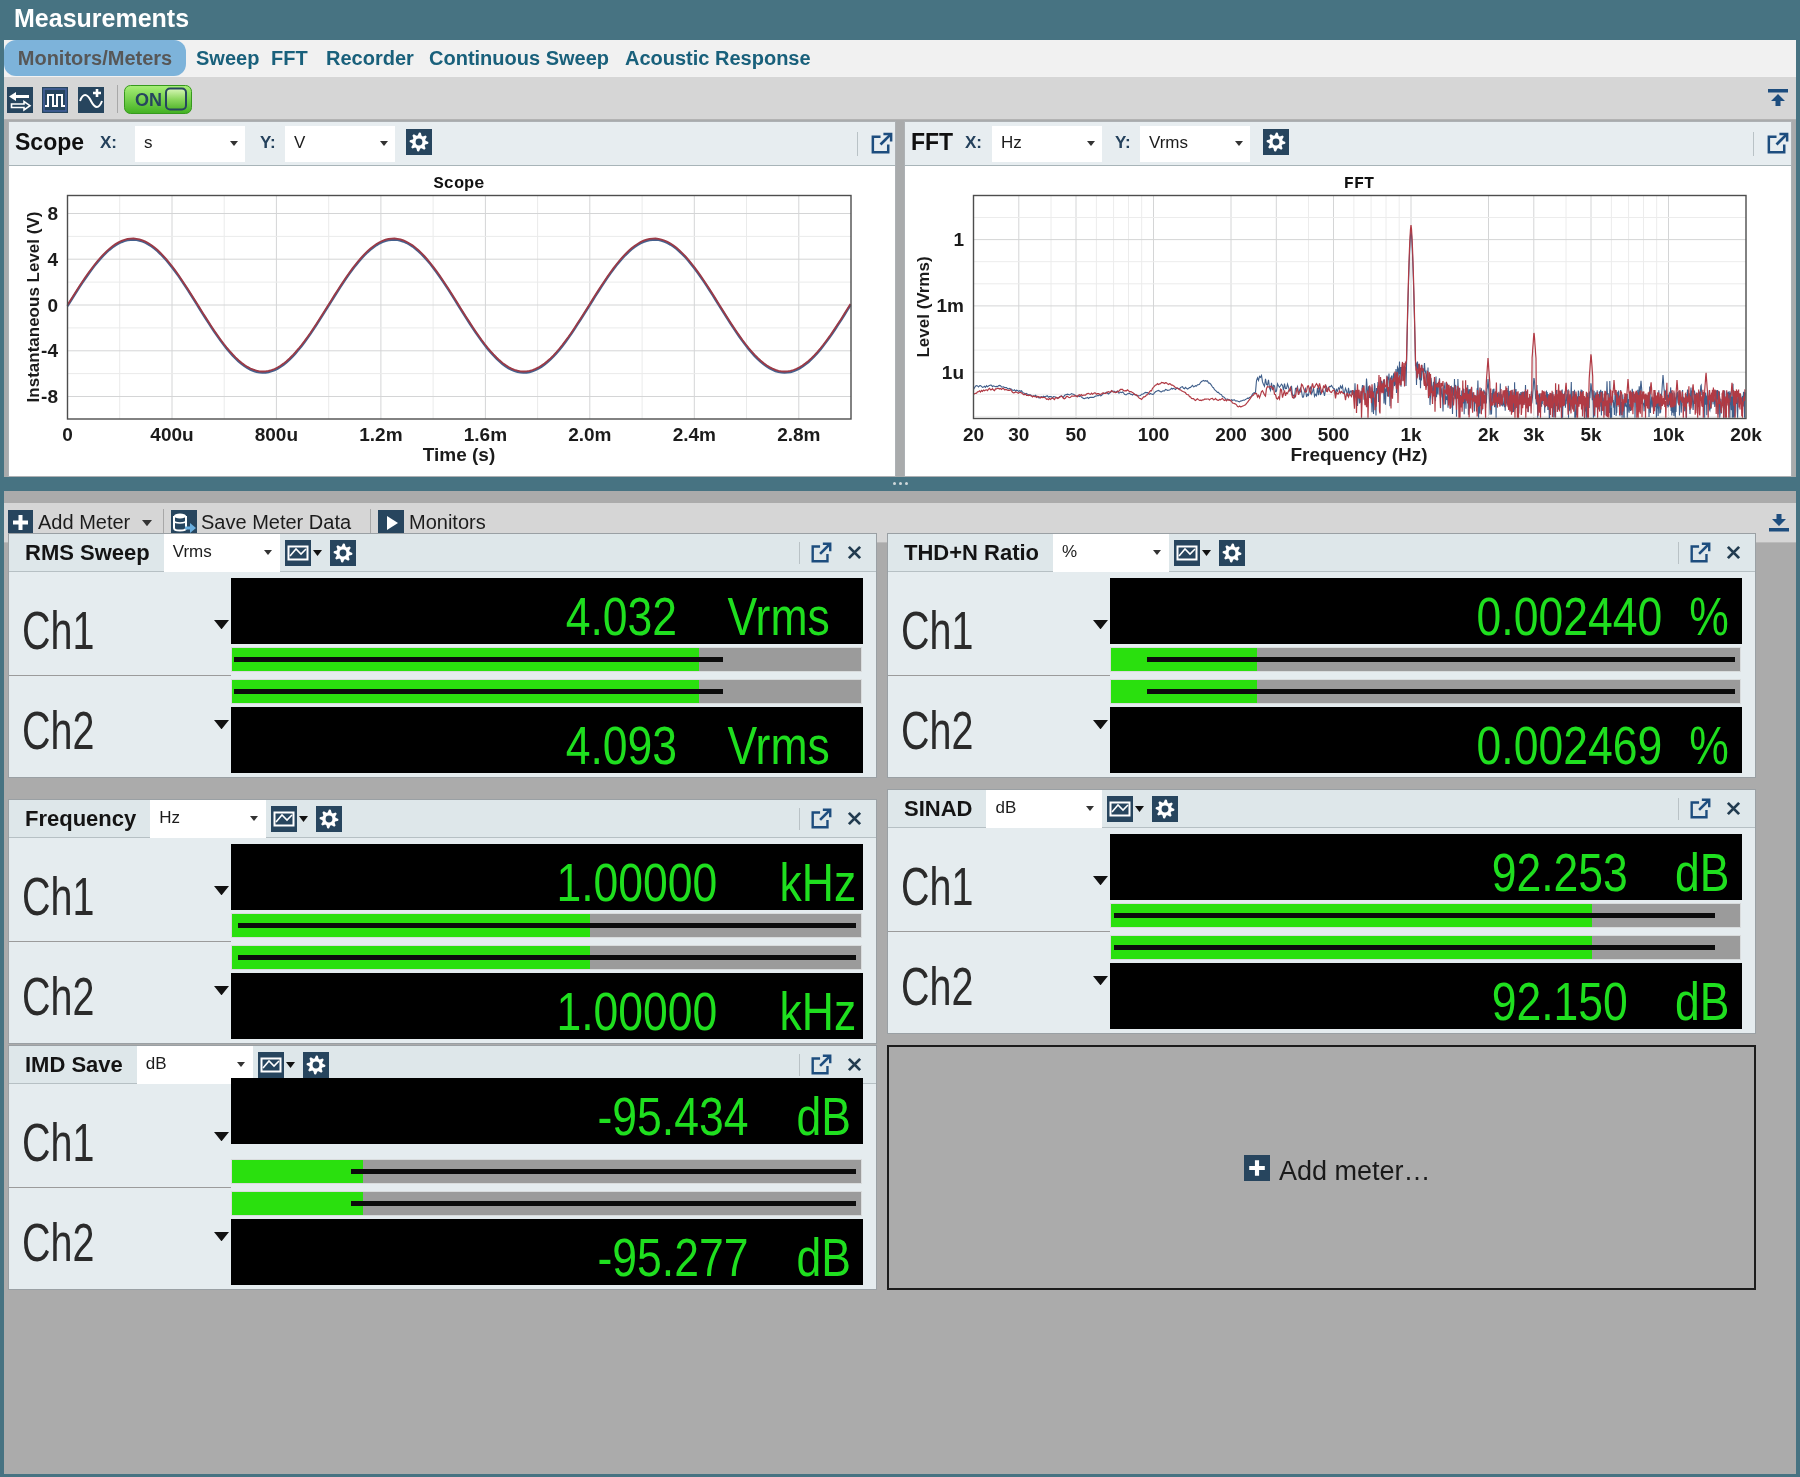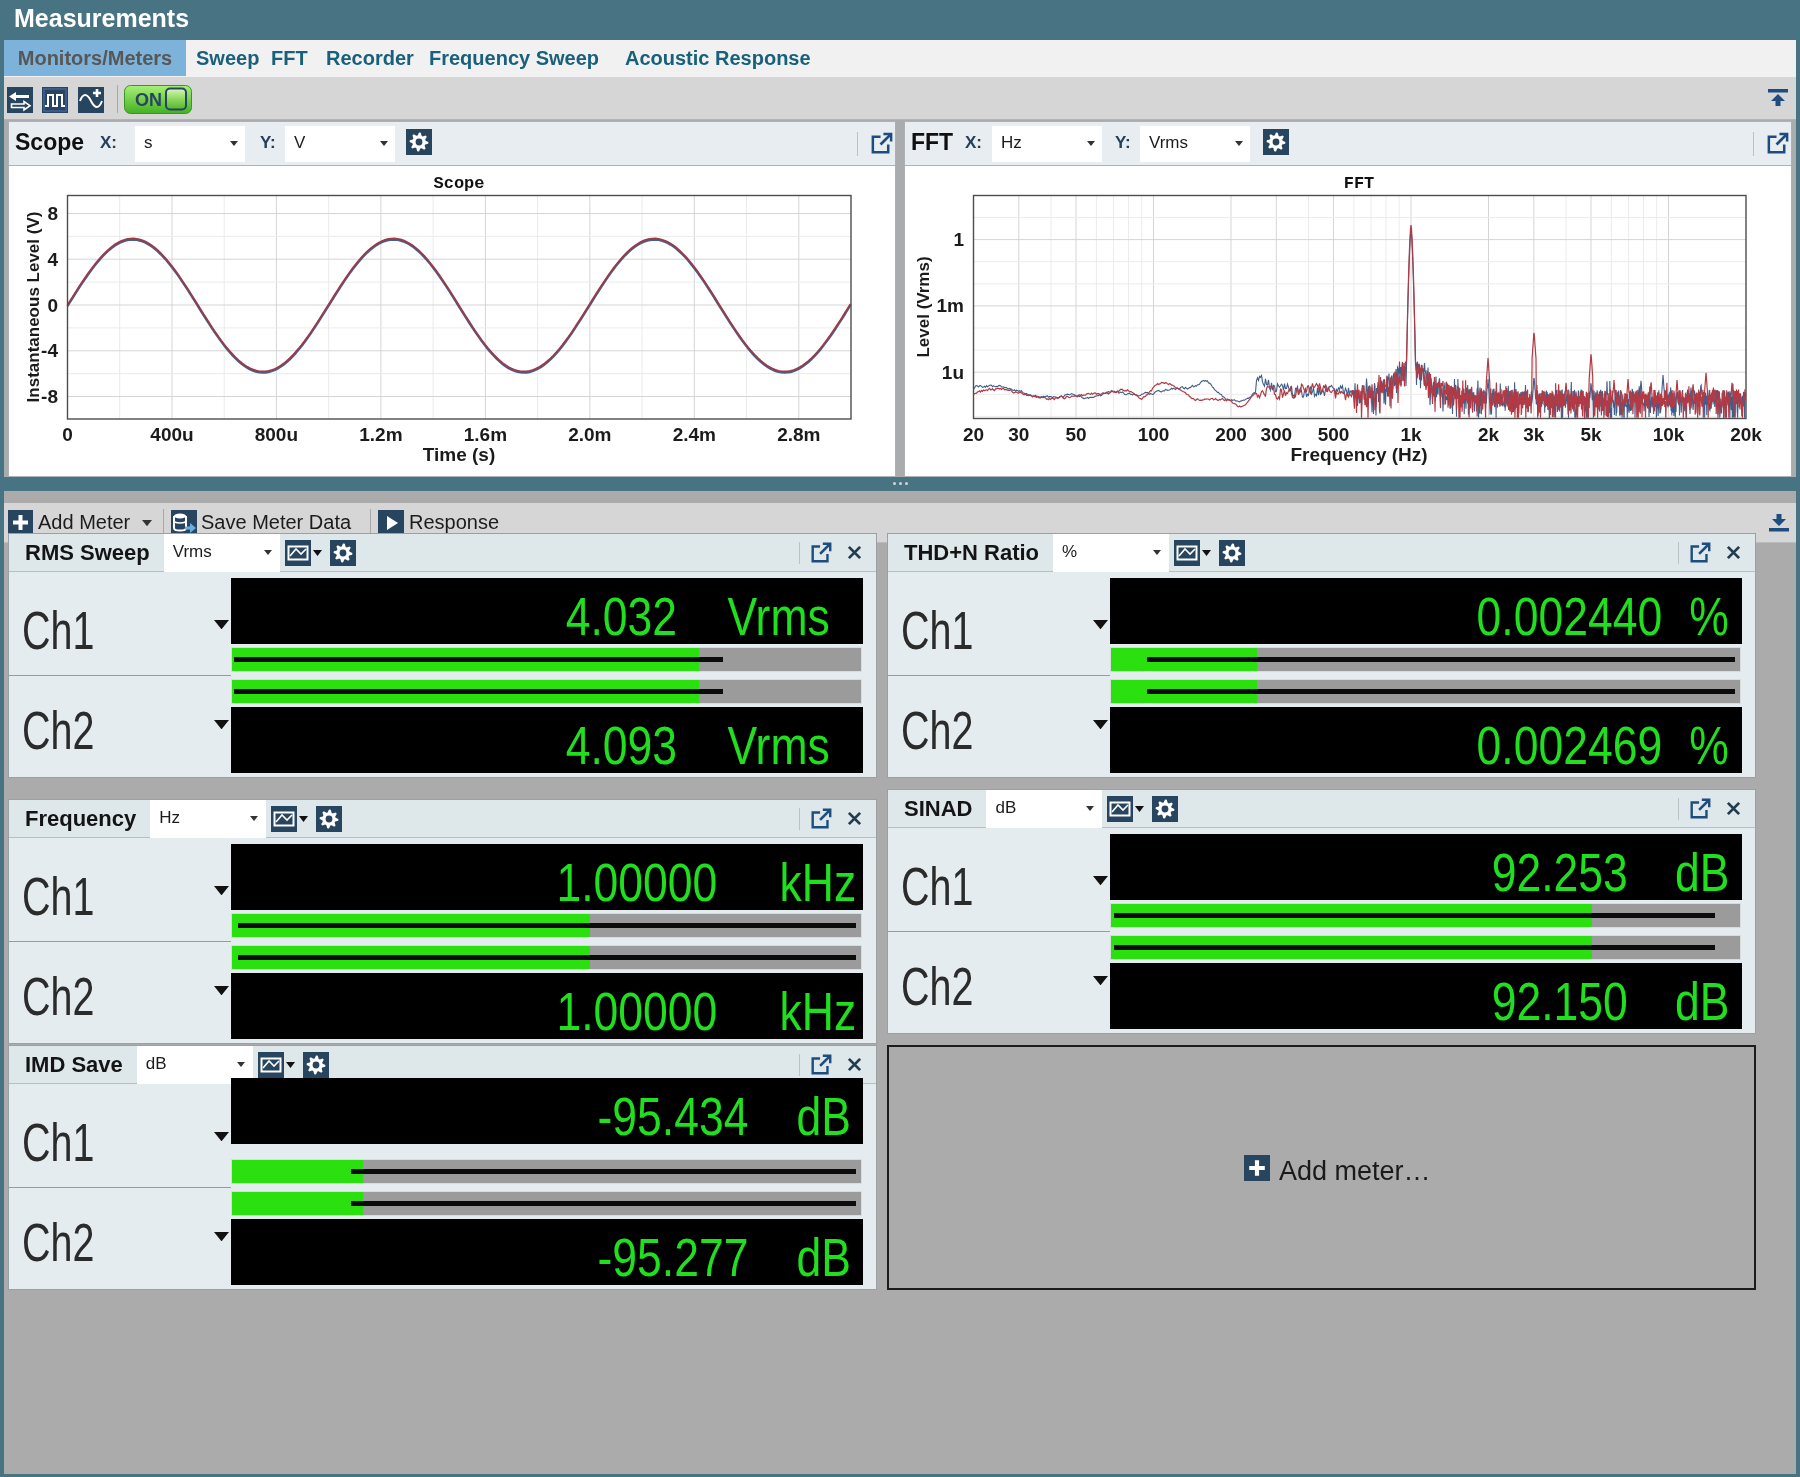--- a/index.html
+++ b/index.html
@@ -1,21 +1,21 @@
 <!DOCTYPE html>
 <html><head><meta charset="utf-8"><style>
 * { margin:0; padding:0; box-sizing:border-box; }
 body { width:1800px; height:1477px; position:relative; overflow:hidden;
   font-family:"Liberation Sans", sans-serif; background:#ababab; }
 .titlebar { position:absolute; left:0; top:0; width:1800px; height:40px; background:#477382; }
 .titlebar span { position:absolute; left:14px; top:4px; font-size:25px; font-weight:bold; color:#fff; }
 .tabs { position:absolute; left:3px; top:40px; width:1794px; height:36px; background:#f1f1f1; }
 .tab { position:absolute; top:0; height:36px; line-height:36px; font-size:20px; font-weight:bold; color:#19607b; }
 .tabsel { position:absolute; left:1px; top:0; width:182px; height:36px; background:#7db3da; color:#575757;
-  text-align:center; line-height:36px; font-size:20px; font-weight:bold; }
+  text-align:center; line-height:36px; font-size:20px; font-weight:bold;border-radius:12px; }
 .toolbar { position:absolute; left:3px; top:76px; width:1794px; height:44px; background:#d6d6d6;
   border-top:1px solid #f2f2f2; border-bottom:1px solid #b3b3b3; }
 .chartbg { position:absolute; left:3px; top:120px; width:1794px; height:357px; background:#a9abac; }
 .cpanel { position:absolute; width:888px; height:356px; background:#ffffff; border:1px solid #adb1b4; }
 .cphead { position:absolute; left:0; top:0; width:886px; height:44px; background:#e7edf0; border-bottom:1px solid #a8b4b8; }
 .chtitle { position:absolute; top:7px; font-size:23px; font-weight:bold; color:#101010; }
 .xylab { position:absolute; top:11px; font-size:17px; font-weight:bold; color:#24415c; }
 .dd { position:absolute; background:#fff; }
 .dd span { position:absolute; left:9px; top:7px; font-size:17px; color:#1c1c1c; }
 .dd i { position:absolute; right:7px; top:15px; width:0; height:0; border-left:4.5px solid transparent;
@@ -48,21 +48,21 @@
   border:2px solid #1c1c1c; }
 </style></head><body>
 <div class="titlebar">
     <span>Measurements</span>
   </div>
 <div class="tabs">
     <div class="tabsel">Monitors/Meters</div>
     <div class="tab" style="left:193px">Sweep</div>
     <div class="tab" style="left:268px">FFT</div>
     <div class="tab" style="left:323px">Recorder</div>
-    <div class="tab" style="left:426px">Frequency Sweep</div>
+    <div class="tab" style="left:426px">Continuous Sweep</div>
     <div class="tab" style="left:622px">Acoustic Response</div>
   </div>
 <div class="toolbar">
     <svg style="position:absolute;left:4px;top:10px" width="26" height="26" viewBox="0 0 26 26">
       <rect width="26" height="26" fill="#27455e"></rect>
       <path d="M9 5 L9 8 L22 8 L22 11 L9 11 L9 14 L2 9.5 Z" fill="#fff"></path>
       <path d="M17 14.5 L17 17 L4.5 17 L4.5 20.5 L17 20.5 L17 23 L23 18.7 Z" fill="none" stroke="#fff" stroke-width="1.6"></path>
     </svg>
     <svg style="position:absolute;left:39px;top:10px" width="26" height="26" viewBox="0 0 26 26">
       <rect width="26" height="26" fill="#27455e"></rect>
@@ -278,21 +278,21 @@
       <path d="M3 6 V18 C3 19.4 5.7 20.5 9 20.5 C12.3 20.5 15 19.4 15 18 V6" fill="none" stroke="#fff" stroke-width="2"></path>
       <path d="M3 10.5 C3 11.9 5.7 13 9 13 C12.3 13 15 11.9 15 10.5" fill="none" stroke="#fff" stroke-width="1.6"></path>
       <path d="M14 16.5 H19 V13 L25 18 L19 23 V19.5 H14 Z" fill="#6aaede"></path>
     </svg>
     <div class="mtext" style="left:198px">Save Meter Data</div>
     <div style="position:absolute;left:367px;top:6px;width:1px;height:28px;background:#a8a8a8"></div>
     <svg style="position:absolute;left:375px;top:7px" width="26" height="26" viewBox="0 0 26 26">
       <rect width="26" height="26" fill="#27455e"></rect>
       <path d="M9 6 L20 13 L9 20 Z" fill="#fff"></path>
     </svg>
-    <div class="mtext" style="left:406px">Response</div>
+    <div class="mtext" style="left:406px">Monitors</div>
     <svg style="position:absolute;left:1764px;top:9px" width="24" height="22" viewBox="0 0 24 22">
       <path d="M12 14 L19 7 L14.5 7 L14.5 2 L9.5 2 L9.5 7 L5 7 Z" fill="#1d4d7e"></path>
       <rect x="2" y="16" width="20" height="3.5" fill="#1d4d7e"></rect>
     </svg>
   </div>
 <div class="mpanel" style="left:8px;top:533px">
     <div class="mphead">
       <div class="mpflex">
         <span class="mptitle">RMS Sweep</span>
         <span class="mpdd">

